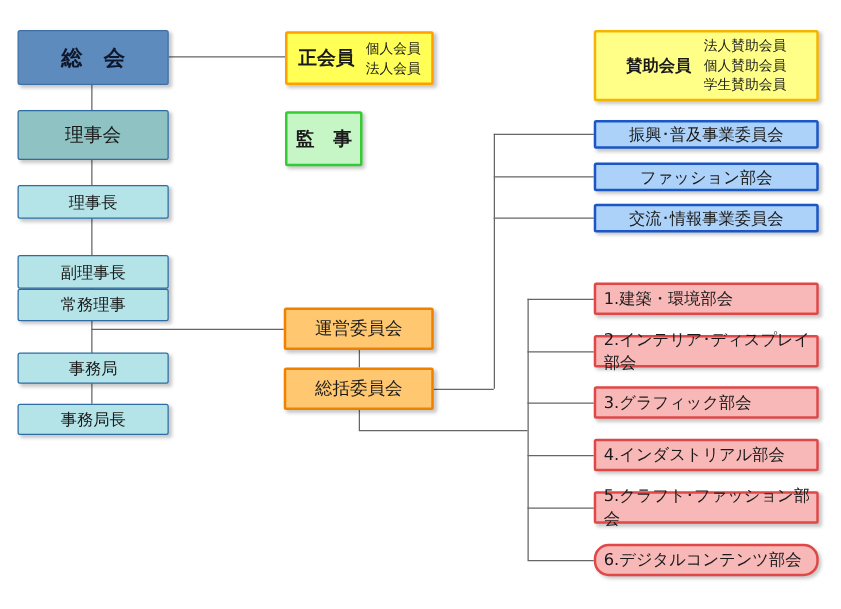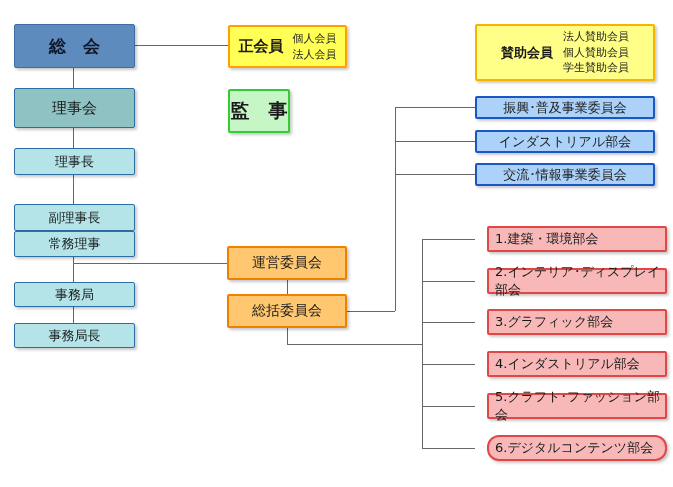--- a/index.html
+++ b/index.html
@@ -17,34 +17,34 @@
   .rijicho{top:148px;height:27px;}
   .fukurijicho{top:204px;height:27px;}
   .jomuriji{top:231px;height:26px;}
   .jimukyoku{top:282px;height:25px;}
   .jimukyokucho{top:323px;height:25px;}
 
   
   .seikaiin{left:228px;top:25px;width:119px;height:43px;background:#FFFF55;border:2px solid #FFA000;gap:9px;}
   .seikaiin .main{font-size:15px;font-weight:bold;}
   .kanji{left:228px;top:89px;width:62px;height:44px;background:#C6F5C6;border:2px solid #33CC33;
-         font-size:19px;font-weight:bold;}
+         font-size:15px;font-weight:bold;}
   .orange{left:227px;width:120px;height:34px;background:#FFC870;border:2px solid #F08000;font-size:14px;}
   .unei{top:246px;}
   .soukatsu{top:294px;}
 
   
   .sanjo{left:475px;top:24px;width:180px;height:57px;background:#FFFF88;border:2px solid #F5B400;gap:10px;}
   .sanjo .main{font-size:13px;font-weight:bold;}
   .subcol{display:flex;flex-direction:column;align-items:flex-start;line-height:1.45;}
   .subcol span{font-size:11px;}
   .bluebox{left:475px;width:180px;height:23px;background:#ACD2FA;border:2px solid #1A56C4;font-size:13px;}
   .c1{top:96px;}.c2{top:130px;}.c3{top:163px;}
   .pinkbox{left:475px;width:180px;height:26px;background:#F8B8B8;border:2px solid #E04848;font-size:13px;
-           justify-content:flex-start;padding-left:6px;text-align:left;margin-left:12px;}
+           justify-content:flex-start;padding-left:6px;text-align:left;}
   .p1{top:226px;}.p2{top:268px;}.p3{top:309px;}.p4{top:351px;}.p5{top:393px;}.p6{top:435px;border-radius:12px;}
 
   
   .hline,.vline{position:absolute;background:#666666;z-index:1;}
   .hline{height:1px;}
   .vline{width:1px;}
   .l-soukai-seikaiin{left:135px;top:45px;width:93px;}
   .l-left-trunk{left:73px;top:68px;height:255px;}
   .l-jomu-unei{left:73px;top:263px;width:154px;}
   .l-unei-soukatsu{left:287px;top:280px;height:14px;}
@@ -109,21 +109,21 @@
   <div class="node sanjo">
     <span class="main">賛助会員</span>
     <span class="subcol">
       <span>法人賛助会員</span>
       <span>個人賛助会員</span>
       <span>学生賛助会員</span>
     </span>
   </div>
 
   <div class="node bluebox c1">振興･普及事業委員会</div>
-  <div class="node bluebox c2">インダストリアル部会</div>
+  <div class="node bluebox c2">ファッション部会</div>
   <div class="node bluebox c3">交流･情報事業委員会</div>
 
   <div class="node pinkbox p1">1.建築・環境部会</div>
   <div class="node pinkbox p2">2.インテリア･ディスプレイ部会</div>
   <div class="node pinkbox p3">3.グラフィック部会</div>
   <div class="node pinkbox p4">4.インダストリアル部会</div>
   <div class="node pinkbox p5">5.クラフト･ファッション部会</div>
   <div class="node pinkbox p6">6.デジタルコンテンツ部会</div>
 
 </div>

